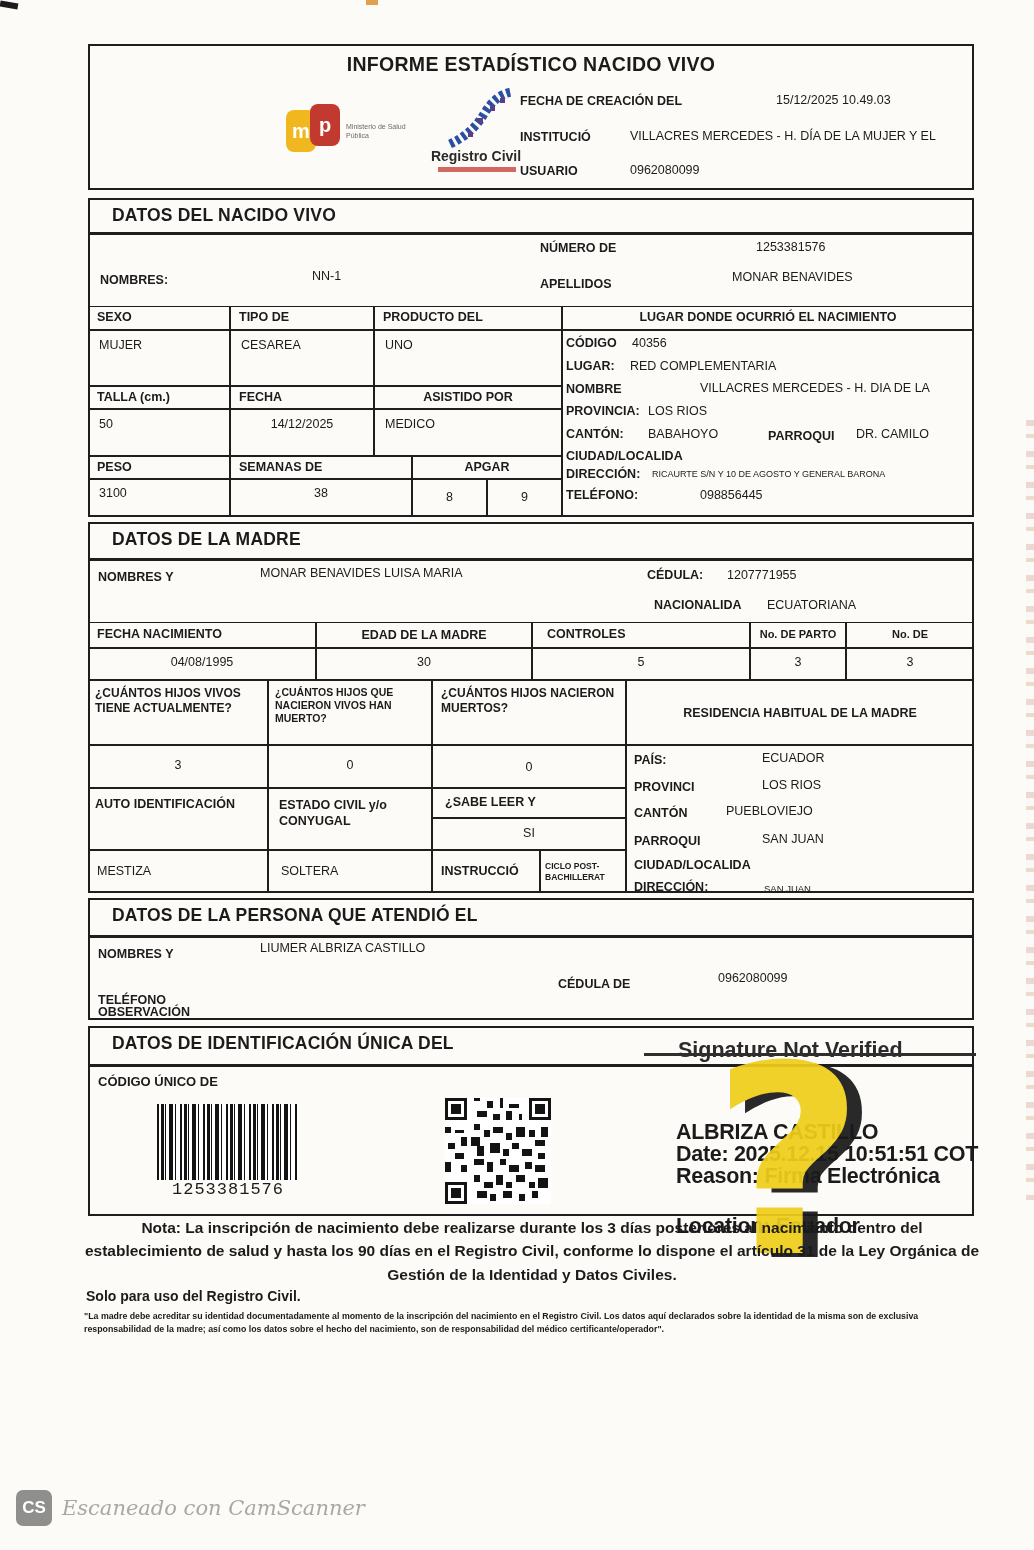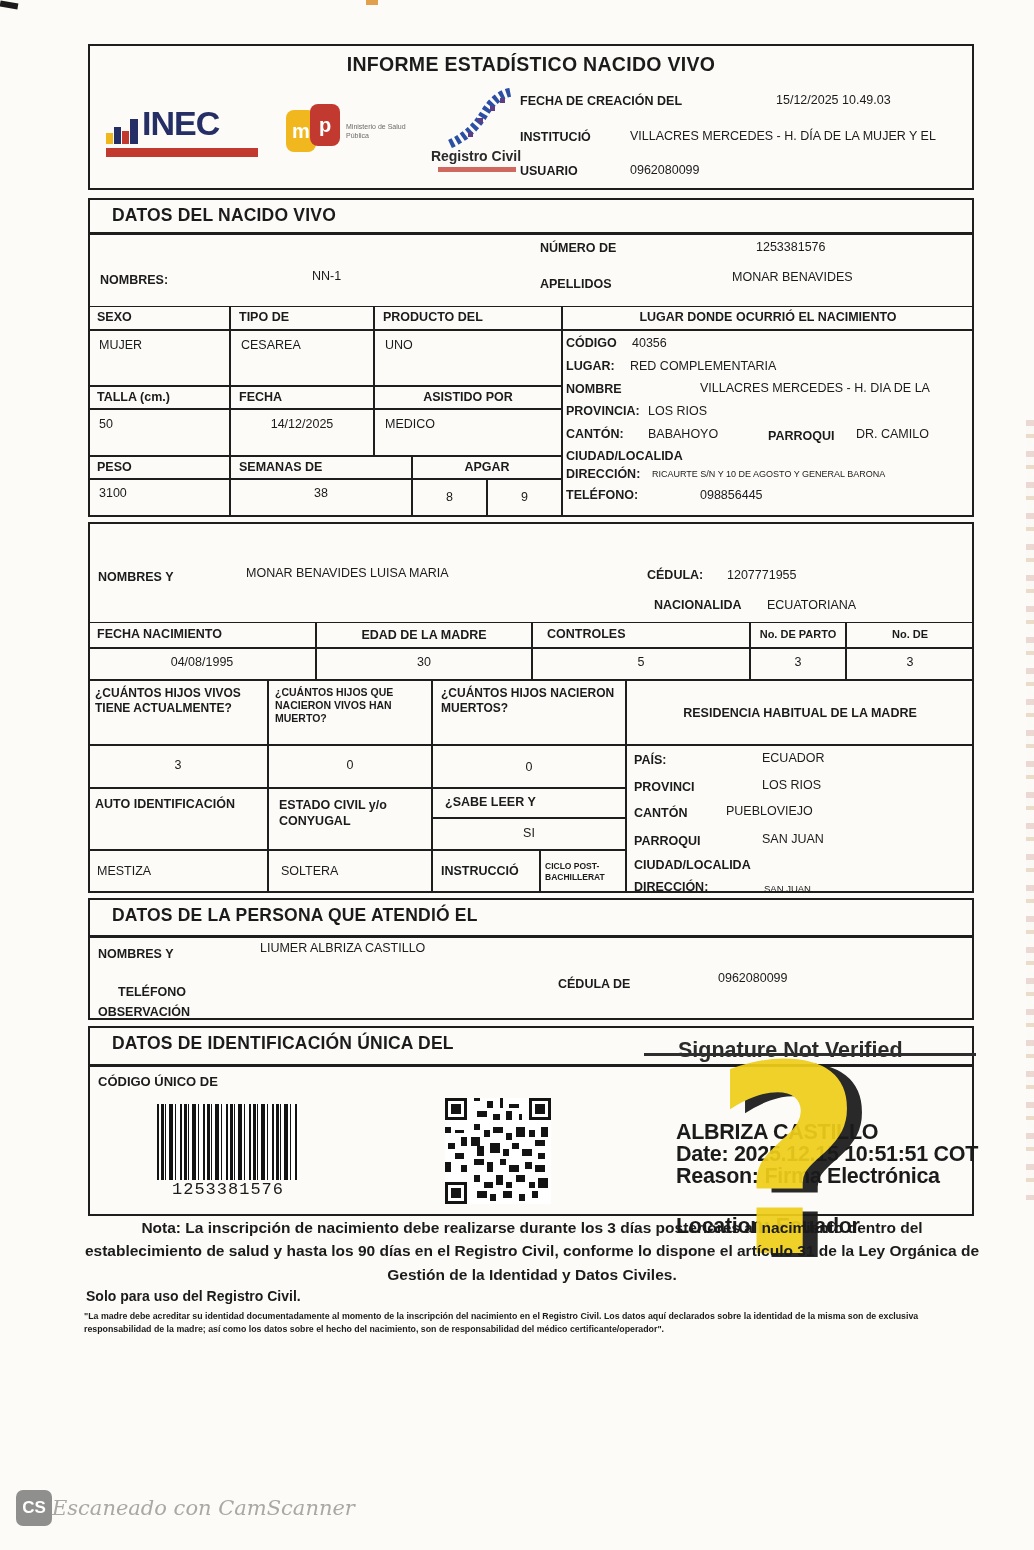--- a/index.html
+++ b/index.html
@@ -33,30 +33,20 @@
 <div class="paper">
 
   <div class="abs" style="left:0;top:2px;width:18px;height:6px;background:#1c1c1c;transform:rotate(10deg);"></div>
   <div class="abs" style="left:366px;top:0;width:12px;height:5px;background:#d98a1f;opacity:.8;"></div>
   <div class="abs" style="left:1026px;top:420px;width:8px;height:780px;opacity:.55;
               background:repeating-linear-gradient(180deg,rgba(188,110,100,.45) 0 6px,rgba(240,230,220,.2) 6px 14px,rgba(190,140,80,.5) 14px 18px,rgba(245,240,235,.1) 18px 31px);"></div>
 
   <div class="box" style="left:88px;top:44px;width:886px;height:146px;">
     <div class="abs b" style="left:0;right:0;top:7px;text-align:center;font-size:19.5px;letter-spacing:.3px;">INFORME ESTADÍSTICO NACIDO VIVO</div>
 
-    <div class="abs" style="left:16px;top:56px;width:160px;height:62px;">
-      <div class="abs" style="left:0;top:14px;width:34px;height:28px;">
-        <div class="abs" style="left:0;bottom:0;width:7px;height:11px;background:#f0b81e;"></div>
-        <div class="abs" style="left:8px;bottom:0;width:7px;height:17px;background:#262e66;"></div>
-        <div class="abs" style="left:16px;bottom:0;width:7px;height:13px;background:#c23a2f;"></div>
-        <div class="abs" style="left:24px;bottom:0;width:8px;height:25px;background:#262e66;"></div>
-      </div>
-      <div class="abs b" style="left:36px;top:2px;font-size:34px;letter-spacing:-1px;color:#262e66;">INEC</div>
-      <div class="abs" style="left:0;top:46px;width:152px;height:9px;background:#c23a2f;"></div>
-    </div>
 
     <div class="abs" style="left:196px;top:58px;width:130px;height:56px;">
       <div class="abs" style="left:0;top:6px;width:30px;height:42px;background:#f0b81e;border-radius:8px;color:#fff;font-weight:bold;font-size:20px;display:flex;align-items:center;justify-content:center;">m</div>
       <div class="abs" style="left:24px;top:0;width:30px;height:42px;background:#c23a2f;border-radius:8px;color:#fff;font-weight:bold;font-size:20px;display:flex;align-items:center;justify-content:center;">p</div>
       <div class="abs" style="left:60px;top:18px;width:64px;font-size:7px;color:#6b6b66;line-height:1.3;">Ministerio de Salud Pública</div>
     </div>
 
     <div class="abs" style="left:328px;top:42px;width:116px;height:96px;">
       <svg width="80" height="62" style="position:absolute;left:20px;top:0;" viewBox="0 0 80 62">
         <g fill="none" stroke="#2b4fa3" stroke-width="9" stroke-dasharray="4 3">
@@ -132,22 +122,25 @@
   <div class="abs val" style="left:648px;top:427px;">BABAHOYO</div>
   <div class="abs lab" style="left:768px;top:429px;">PARROQUI</div>
   <div class="abs val" style="left:856px;top:427px;">DR. CAMILO</div>
   <div class="abs lab" style="left:566px;top:449px;">CIUDAD/LOCALIDA</div>
   <div class="abs lab" style="left:566px;top:467px;">DIRECCIÓN:</div>
   <div class="abs" style="left:652px;top:469px;font-size:9px;">RICAURTE S/N Y 10 DE AGOSTO Y GENERAL BARONA</div>
   <div class="abs lab" style="left:566px;top:488px;">TELÉFONO:</div>
   <div class="abs val" style="left:700px;top:488px;">098856445</div>
 
   <div class="box" style="left:88px;top:522px;width:886px;height:371px;">
+    <div class="tbar" style="height:34px;">
+      <span class="t">DATOS DE LA MADRE</span>
+    </div>
     <div class="abs lab" style="left:8px;top:46px;">NOMBRES Y</div>
-    <div class="abs val" style="left:156px;top:42px;">MONAR BENAVIDES LUISA MARIA</div>
+    <div class="abs val" style="left:170px;top:42px;">MONAR BENAVIDES LUISA MARIA</div>
     <div class="abs lab" style="left:557px;top:44px;">CÉDULA:</div>
     <div class="abs val" style="left:637px;top:44px;">1207771955</div>
     <div class="abs lab" style="left:564px;top:74px;">NACIONALIDA</div>
     <div class="abs val" style="left:677px;top:74px;">ECUATORIANA</div>
   </div>
 
   <div class="cell h" style="left:88px;top:622px;width:228px;height:26px;padding:4px 0 0 8px;">FECHA NACIMIENTO</div>
   <div class="cell h c" style="left:316px;top:622px;width:216px;height:26px;padding-top:5px;">EDAD DE LA MADRE</div>
   <div class="cell h" style="left:532px;top:622px;width:218px;height:26px;padding:4px 0 0 14px;">CONTROLES</div>
   <div class="cell h c" style="left:750px;top:622px;width:96px;height:26px;padding-top:5px;font-size:11px;">No. DE PARTO</div>
@@ -190,21 +183,21 @@
   <div class="abs lab" style="left:634px;top:858px;">CIUDAD/LOCALIDA</div>
   <div class="abs lab" style="left:634px;top:880px;">DIRECCIÓN:</div>
   <div class="abs" style="left:764px;top:883px;font-size:9.5px;">SAN JUAN</div>
 
   <div class="box" style="left:88px;top:898px;width:886px;height:122px;">
     <div class="tbar" style="height:35px;">
       <span class="t">DATOS DE LA PERSONA QUE ATENDIÓ EL</span>
     </div>
     <div class="abs lab" style="left:8px;top:47px;">NOMBRES Y</div>
     <div class="abs val" style="left:170px;top:41px;">LIUMER ALBRIZA CASTILLO</div>
-    <div class="abs lab" style="left:8px;top:85px;margin-left:20px;">TELÉFONO</div>
+    <div class="abs lab" style="left:8px;top:93px;">TELÉFONO</div>
     <div class="abs lab" style="left:468px;top:77px;">CÉDULA DE</div>
     <div class="abs val" style="left:628px;top:71px;">0962080099</div>
     <div class="abs lab" style="left:8px;top:105px;">OBSERVACIÓN</div>
   </div>
 
   <div class="box" style="left:88px;top:1026px;width:886px;height:190px;">
     <div class="tbar" style="height:36px;">
       <span class="t">DATOS DE IDENTIFICACIÓN ÚNICA DEL</span>
     </div>
     <div class="abs lab" style="left:8px;top:46px;font-size:13px;">CÓDIGO ÚNICO DE</div>
@@ -284,18 +277,18 @@
     <div class="sig">Reason: Firma Electrónica</div>
   </div>
   <div class="abs sig" style="left:676px;top:1216px;z-index:2;">Location: Ecuador</div>
 
   <div class="abs qmark" style="left:712px;top:1032px;z-index:3;">?</div>
 
   <div class="abs notatxt" style="left:84px;top:1216px;width:896px;z-index:4;text-align:center;">Nota: La inscripción de nacimiento debe realizarse durante los 3 días posteriores al nacimiento dentro del establecimiento de salud y hasta los 90 días en el Registro Civil, conforme lo dispone el artículo 31  de la Ley Orgánica de Gestión  de la Identidad y Datos Civiles.</div>
   <div class="abs b" style="left:86px;top:1288px;font-size:14px;z-index:4;">Solo para uso del Registro Civil.</div>
   <div class="abs fine" style="left:84px;top:1310px;width:896px;z-index:4;">"La madre debe acreditar su identidad documentadamente al momento de la inscripción del nacimiento en el Registro Civil. Los datos aquí declarados sobre la identidad de la misma son de exclusiva responsabilidad de la madre; así como los datos sobre el hecho del nacimiento, son de responsabilidad del médico certificante/operador".</div>
 
-  <div class="abs" style="left:16px;top:1490px;display:flex;align-items:center;">
+  <div class="abs" style="left:16px;top:1490px;display:flex;align-items:center;gap:10px;">
     <div class="csbox">CS</div>
     <div class="cstxt">Escaneado con CamScanner</div>
   </div>
 
 </div>
 
 </body></html>

